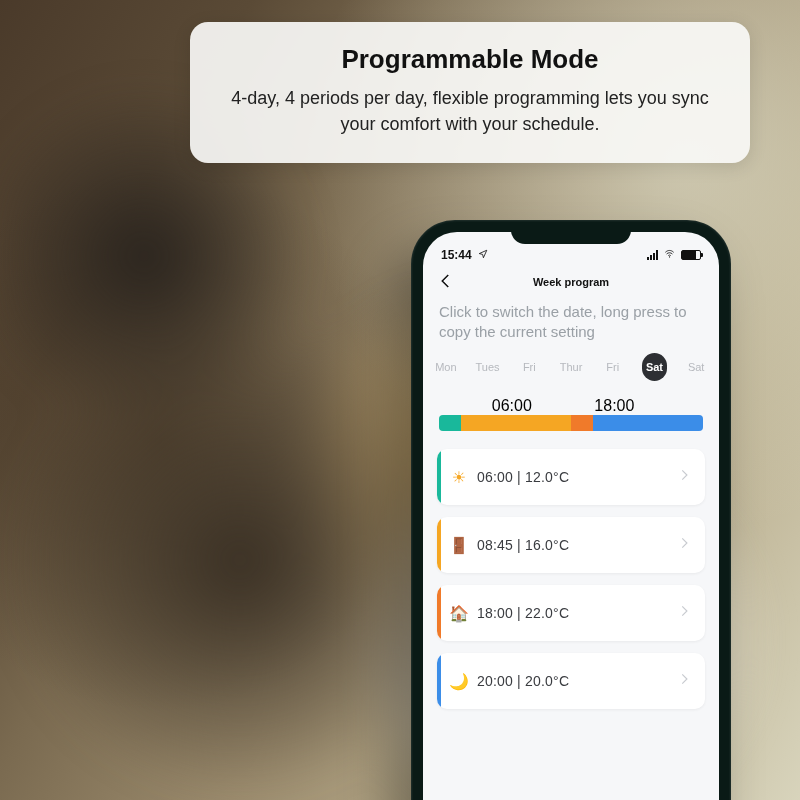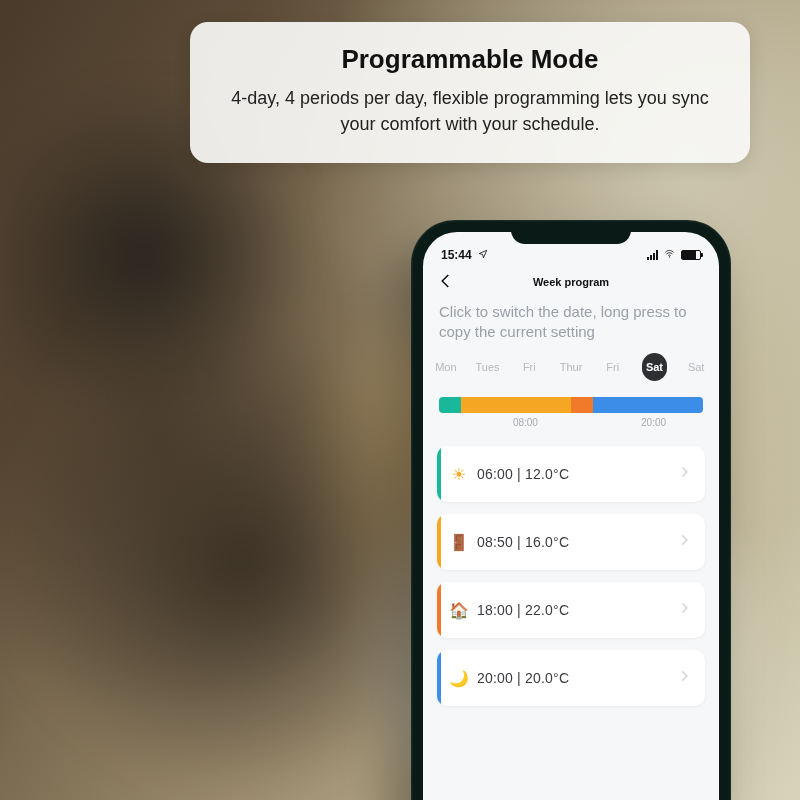--- a/index.html
+++ b/index.html
@@ -160,45 +160,45 @@
           <div class="day">Mon</div>
           <div class="day">Tues</div>
           <div class="day">Fri</div>
           <div class="day">Thur</div>
           <div class="day">Fri</div>
           <div class="day active">Sat</div>
           <div class="day">Sat</div>
         </div>
 
       <div class="timeline-wrap">
+        <div class="tick-top">
+          <span>06:00</span>
+          <span>18:00</span>
+        </div>
         <div class="bar" id="bar">
             <div class="seg1" style="flex: 2 1 0%;"></div>
             <div class="seg2" style="flex: 10 1 0%;"></div>
             <div class="seg3" style="flex: 2 1 0%;"></div>
             <div class="seg4" style="flex: 10 1 0%;"></div>
           </div>
-        <div class="tick-bot">
-          <span>08:00</span>
-          <span>20:00</span>
-        </div>
       </div>
 
       <div class="periods" id="periods">
           <div class="period p1">
             <div class="stripe"></div>
             <div class="ico">☀</div>
             <div class="ptxt">06:00  |  12.0°C</div>
             <div class="chev"><svg viewBox="0 0 24 24">
                 <polyline points="9 4 17 12 9 20"></polyline>
               </svg></div>
           </div>
           <div class="period p2">
             <div class="stripe"></div>
             <div class="ico">🚪</div>
-            <div class="ptxt">08:50  |  16.0°C</div>
+            <div class="ptxt">08:45  |  16.0°C</div>
             <div class="chev"><svg viewBox="0 0 24 24">
                 <polyline points="9 4 17 12 9 20"></polyline>
               </svg></div>
           </div>
           <div class="period p3">
             <div class="stripe"></div>
             <div class="ico">🏠</div>
             <div class="ptxt">18:00  |  22.0°C</div>
             <div class="chev"><svg viewBox="0 0 24 24">
                 <polyline points="9 4 17 12 9 20"></polyline>

